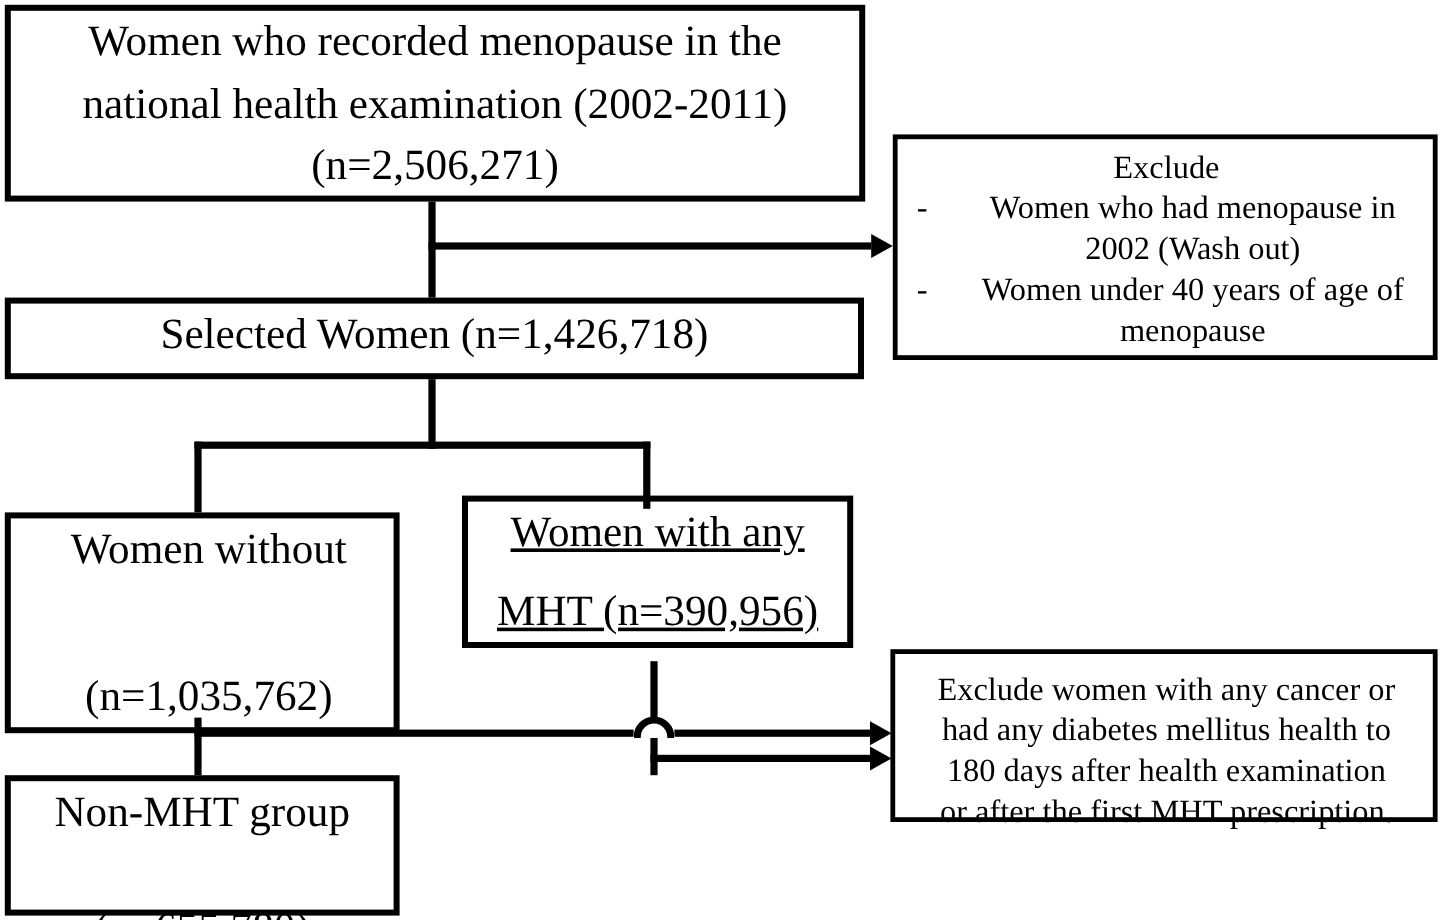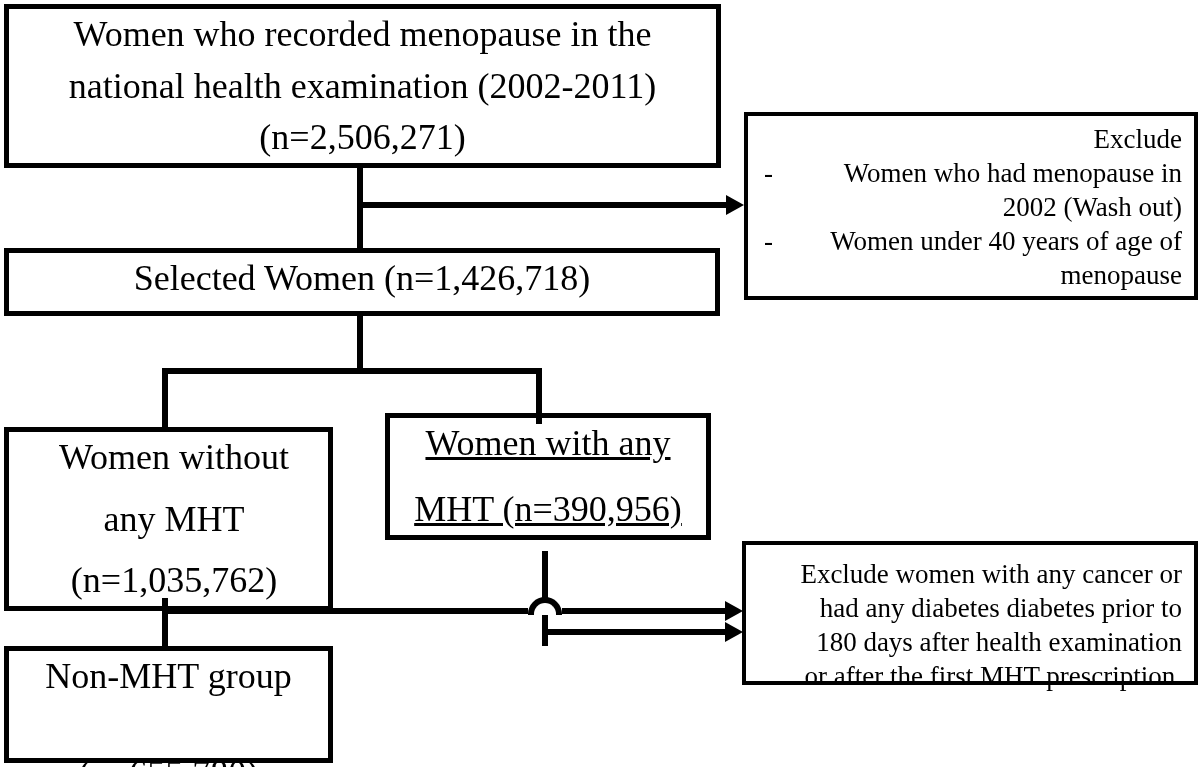--- a/index.html
+++ b/index.html
@@ -24,21 +24,21 @@
     text-align: center;
     z-index: 1;
   }
   .flow { font-size: 36px; line-height: 51px; }
   .excl {
     border-width: 4px;
     font-size: 27px;
     line-height: 34px;
     justify-content: flex-start;
     align-items: stretch;
-    text-align: right;
+    text-align: center;
   }
   .excl-inner { padding: 6px 12px 6px 14px; }
   .excl2-inner { padding: 12px 12px 6px 16px; }
   .excl-item { position: relative; padding-left: 44px; }
   .excl-item .dash { position: absolute; left: 2px; top: 0; }
   .line { position: absolute; background: #000000; z-index: 2; }
   .arrowhead {
     position: absolute;
     width: 0; height: 0;
     border-top: 10px solid transparent;
@@ -68,21 +68,20 @@
     <div>national health examination (2002-2011)</div>
     <div>(n=2,506,271)</div>
   </div>
 
   <div class="box flow" style="left:4px; top:248px; width:716px; height:68px;">
     <div>Selected Women (n=1,426,718)</div>
   </div>
 
   <div class="box flow" style="left:4px; top:427px; width:329px; height:184px;padding-left:11px;">
     <div>Women without</div>
-    <div>any MHT</div>
     <div>(n=1,035,762)</div>
   </div>
 
   <div class="box flow" style="left:385px; top:413px; width:326px; height:127px;text-decoration:underline;">
     <div>Women with any</div>
     <div>MHT (n=390,956)</div>
   </div>
 
   <div class="box flow" style="left:4px; top:646px; width:329px; height:117px;gap:46px;">
     <div>Non-MHT group</div>
@@ -102,21 +101,21 @@
         <span class="dash">-</span>
         <div>Women under 40 years of age of</div>
         <div>menopause</div>
       </div>
     </div>
   </div>
 
   <div class="box excl" style="left:742px; top:541px; width:456px; height:144px;">
     <div class="excl2-inner">
       <div>Exclude women with any cancer or</div>
-      <div>had any diabetes diabetes prior to</div>
+      <div>had any diabetes mellitus health to</div>
       <div>180 days after health examination</div>
       <div>or after the first MHT prescription.</div>
     </div>
   </div>
 
   <div class="line" style="left:357px; top:168px; width:6px; height:80px;"></div>
 
   <div class="line" style="left:357px; top:202px; width:369px; height:6px;"></div>
   <div class="arrowhead" style="left:726px; top:195px;"></div>
 

